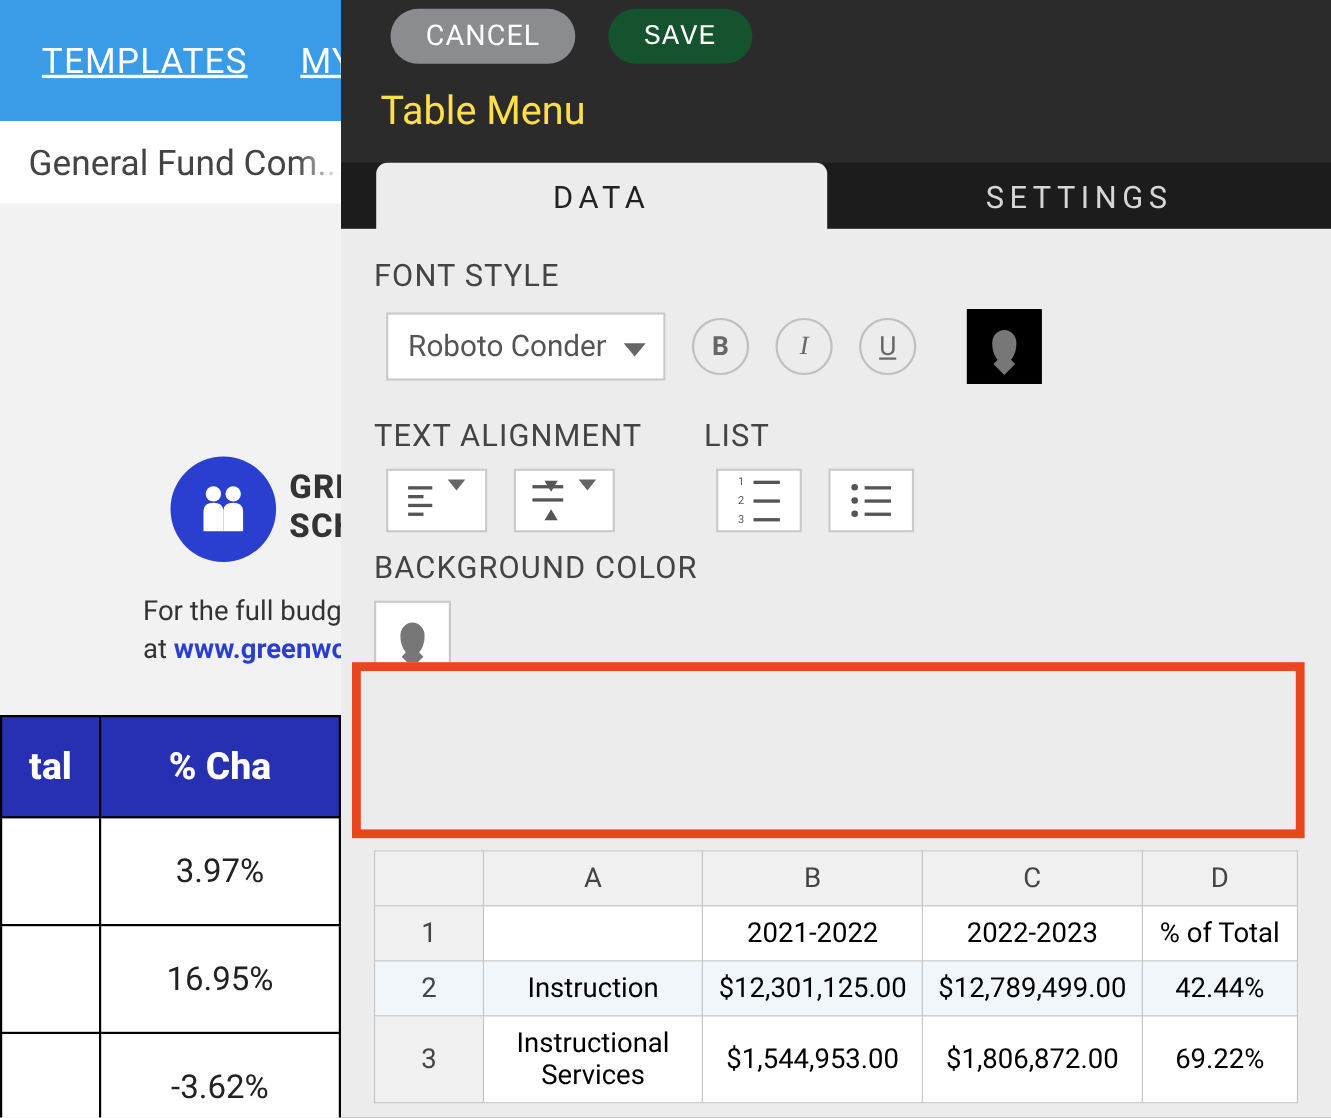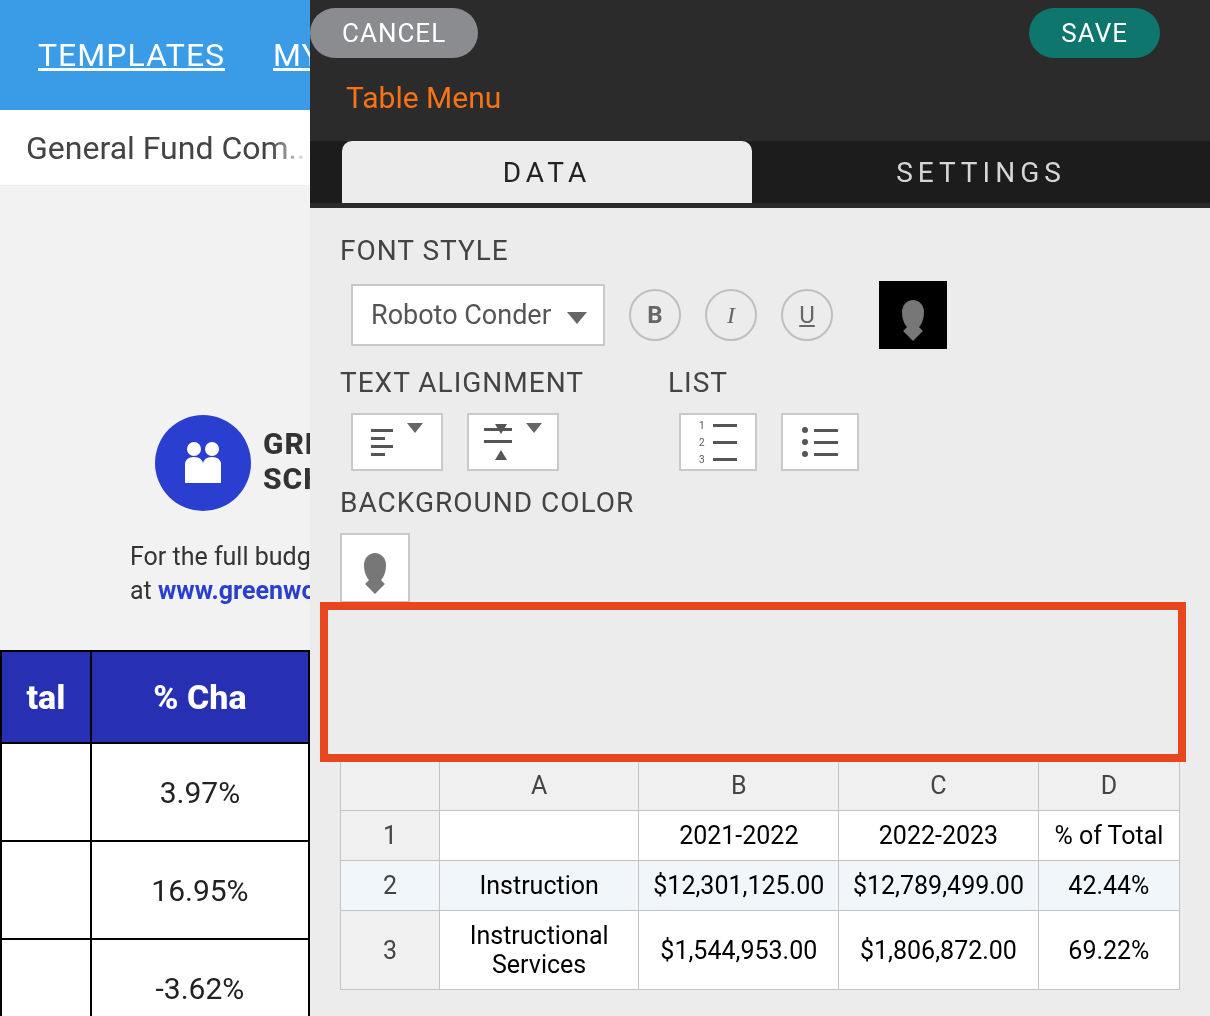--- a/index.html
+++ b/index.html
@@ -18,25 +18,25 @@
   .logo-text { position: absolute; left: 108px; top: 12px; font-weight: 800; font-size: 30px; color: #333; line-height: 1.15; letter-spacing: 1px; }
   .subtext { position: absolute; left: 130px; top: 540px; font-size: 25px; color: #333; line-height: 1.35; white-space: nowrap; }
   .subtext a { color: #2a3ecf; font-weight: 700; text-decoration: none; }
 
   .bg-table { position: absolute; left: 0; top: 650px; width: 310px; border-collapse: collapse; font-size: 30px; }
   .bg-table th { background: #2730b3; color: #fff; font-weight: 800; height: 92px; border: 2px solid #000; font-size: 34px; }
   .bg-table td { background: #fff; border: 2px solid #000; height: 98px; text-align: center; color: #222; }
 
   
   .panel { position: absolute; left: 310px; top: 0; right: 0; bottom: 0; background: #2b2b2b; }
-  .panel-header { height: 60px; background: #2b2b2b; display: flex; justify-content: space-between; align-items: center; padding-right: 50px; padding-top: 6px; }
+  .panel-header { height: 60px; background: #2b2b2b; display: flex; justify-content: flex-start; align-items: center; gap: 30px; padding-right: 50px; padding-top: 6px; margin-left: 45px; }
   .btn { border: none; height: 50px; padding: 0 32px; border-radius: 25px; font-size: 26px; letter-spacing: 1px; cursor: pointer; }
   .btn-cancel { background: #8a8c8f; color: #fff; }
-  .btn-save   { background: #0f766e; color: #fff; }
-  .panel-title { color: #f97316; font-size: 30px; padding: 20px 0 26px 36px; background: #2b2b2b; }
+  .btn-save   { background: #14532d; color: #fff; font-family: Liberation Mono, monospace; }
+  .panel-title { color: #fde047; font-size: 36px; padding: 20px 0 26px 36px; background: #2b2b2b; }
 
   .tabs { display: flex; background: #1c1c1c; height: 62px; }
   .tab { flex: 1; display: flex; align-items: center; justify-content: center; font-size: 28px; letter-spacing: 5px; color: #d6d6d6; cursor: pointer; }
   .tab.active { background: #ececec; color: #222; border-top-left-radius: 10px; border-top-right-radius: 10px; margin-left: 32px; max-width: 410px; }
 
   .tab-body { position: absolute; top: 208px; left: 0; right: 0; bottom: 0; background: #ececec; padding: 26px 30px 0 30px; }
 
   .sect-label { font-size: 28px; letter-spacing: 1px; color: #444; margin-bottom: 14px; }
   .row { display: flex; gap: 24px; align-items: center; padding-left: 11px; }
 
@@ -48,21 +48,21 @@
 
   .icon-btn { width: 52px; height: 52px; border-radius: 50%; border: 2px solid #bfbfbf; display: flex; align-items: center; justify-content: center; font-size: 24px; color: #666; background: #ececec; cursor: pointer; }
   .icon-btn.bold { font-weight: 700; }
   .icon-btn.italic { font-style: italic; font-family: serif; }
   .icon-btn.underline { text-decoration: underline; }
 
   .color-swatch { width: 68px; height: 68px; background: #000; display: flex; align-items: center; justify-content: center; border: 2px solid #000; cursor: pointer; }
   .drop-shape { width: 22px; height: 30px; background: #777; border-radius: 50% 50% 50% 50% / 60% 60% 40% 40%; position: relative; transform: rotate(180deg); }
   .drop-shape::before { content: ""; position: absolute; left: 4px; top: -8px; width: 14px; height: 14px; background: #777; transform: rotate(45deg); }
 
-  .two-col { display: flex; gap: 84px; margin-top: 17px; }
+  .two-col { display: flex; gap: 56px; margin-top: 30px; }
 
   .sq-btn { width: 92px; height: 58px; background: #fff; border: 2px solid #c9c9c9; display: flex; align-items: center; justify-content: center; cursor: pointer; position: relative; }
   .sq-wide { width: 78px; }
   .lines { display: flex; flex-direction: column; gap: 5px; }
   .lines span { display: block; height: 3px; background: #555; }
   .lines.left span:nth-child(1){width:22px}.lines.left span:nth-child(2){width:14px}.lines.left span:nth-child(3){width:22px}.lines.left span:nth-child(4){width:14px}
   .caret-sm::after { content: ""; border-left: 8px solid transparent; border-right: 8px solid transparent; border-top: 10px solid #666; margin-left: 14px; }
 
   .valign-glyph { position: relative; width: 28px; height: 28px; }
   .valign-glyph::before, .valign-glyph::after { content: ""; position: absolute; left: 0; right: 0; height: 3px; background: #555; }

